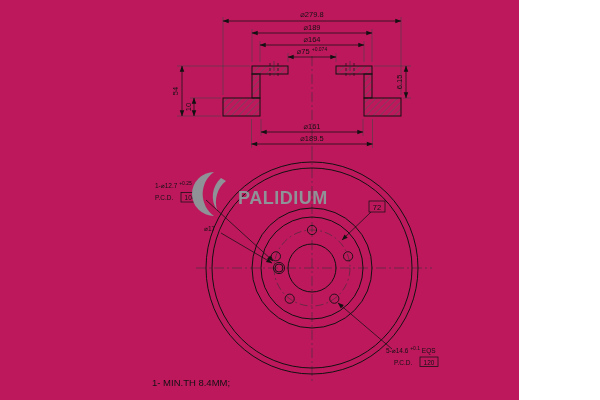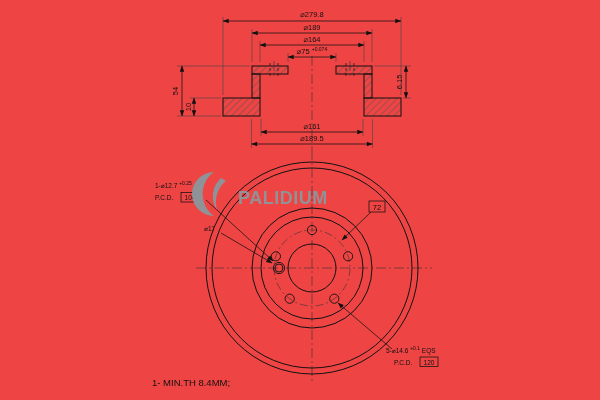--- a/index.html
+++ b/index.html
@@ -1,16 +1,16 @@
 <!DOCTYPE html>
 <html><head>
 <meta charset="utf-8">
 <style>
   html,body{margin:0;padding:0;background:#ffffff;}
-  .page{width:600px;height:400px;background:#ef4444;position:relative;overflow:hidden;
+  .page{width:519px;height:400px;background:#be185d;position:relative;overflow:hidden;
         font-family:"Liberation Sans",sans-serif;}
   svg{display:block;}
   .outline{stroke:#111;stroke-width:1;fill:none;}
   .hatched{stroke:#111;stroke-width:1;fill:url(#hatch);}
   .dim{stroke:#111;stroke-width:.75;fill:none;}
   .ext{stroke:#444;stroke-width:.6;fill:none;}
   .cl{stroke:#333;stroke-width:.6;fill:none;stroke-dasharray:10 3 2 3;}
   .pcd{stroke:#333;stroke-width:.6;fill:none;stroke-dasharray:8 3 2 3;}
   .hole{stroke:#111;stroke-width:.9;fill:none;}
   .dash{stroke:#111;stroke-width:.7;fill:none;stroke-dasharray:3 2;}

